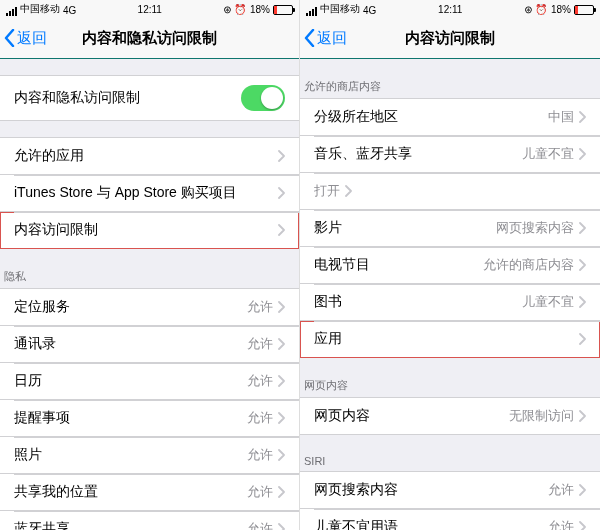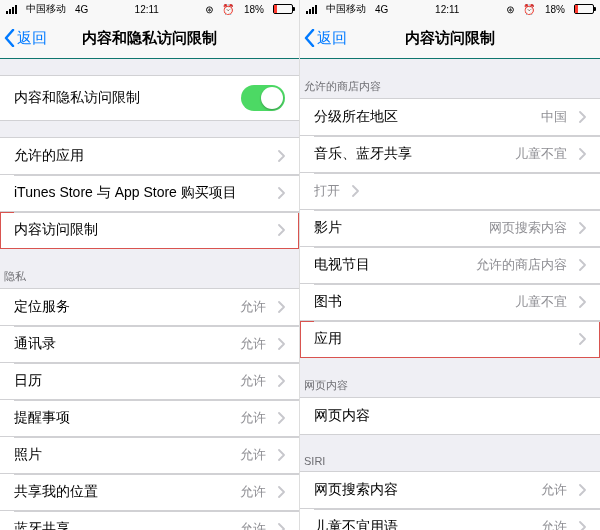--- a/index.html
+++ b/index.html
@@ -1,38 +1,38 @@
 <!DOCTYPE html>
 <html><head>
 <meta charset="utf-8">
 <style>
 html,body{margin:0;padding:0;font-family:-apple-system,"Helvetica Neue",Arial,sans-serif;background:#fff}
 .wrap{display:flex;width:600px;height:530px}
 .phone{width:300px;height:530px;background:#f0f0f2;display:flex;flex-direction:column;overflow:hidden;box-sizing:border-box}
 .phone.left{border-right:1px solid #ddd}
 .status{height:18px;background:#f8f8f8;display:flex;align-items:center;justify-content:space-between;padding:0 6px;font-size:10px;color:#000}
-.status .l,.status .r{display:flex;align-items:center;gap:9px}
+.status .l,.status .r{display:flex;align-items:flex-end;gap:3px}
 .sig{display:flex;align-items:flex-end;gap:1px}
 .sig span{width:2px;background:#000}
 .sig span:nth-child(1){height:3px}.sig span:nth-child(2){height:5px}.sig span:nth-child(3){height:7px}.sig span:nth-child(4){height:9px}
 .batt{width:18px;height:8px;border:1px solid #000;border-radius:2px;position:relative}
 .batt::after{content:"";position:absolute;right:-3px;top:2px;width:2px;height:4px;background:#000;border-radius:0 1px 1px 0}
 .batt i{display:block;height:100%;width:18%;background:#ff3b30}
 .nav{height:40px;background:#f8f8f8;border-bottom:1px solid #0f766e;display:flex;align-items:center;position:relative}
 .back{display:flex;align-items:center;color:#007aff;font-size:15px;padding-left:4px;gap:2px}
 .title{position:absolute;left:0;right:0;text-align:center;font-size:15px;font-weight:600;pointer-events:none}
 .content{flex:1;overflow-y:auto;background:#efeff4}
 .content::-webkit-scrollbar{display:none}
 .sec{margin-top:16px}
 .hdr{font-size:11px;color:#6d6d72;padding:4px 4px 4px}
 .row{background:#fff;border-top:1px solid #d1d1d4;border-bottom:1px solid #d1d1d4;padding:9px 14px;display:flex;align-items:center;justify-content:space-between;font-size:14px;position:relative}
 .row + .row{border-top:none}
 .row + .row::before{content:"";position:absolute;top:0;left:14px;right:0;height:1px;background:#d1d1d4}
 .row .lbl{color:#000}
-.row .val{color:#8e8e93;font-size:13px;display:flex;align-items:center;gap:12px}
+.row .val{color:#8e8e93;font-size:13px;display:flex;align-items:center;gap:5px}
 .chev{color:#c7c7cc}
 .toggle{width:44px;height:26px;background:#4cd964;border-radius:13px;position:relative}
 .toggle::after{content:"";position:absolute;right:2px;top:2px;width:22px;height:22px;background:#fff;border-radius:50%;box-shadow:0 1px 2px rgba(0,0,0,.3)}
 .hl{outline:1.5px solid #d9534f;outline-offset:-1px}
 </style>
 </head>
 <body>
 
 <div class="wrap">
 
@@ -267,20 +267,26 @@
                 </svg>
               </span>
             </div>
           </div>
       </div>
       <div class="sec">
         <div class="hdr">网页内容</div>
         <div id="r-rows2">
             <div class="row">
               <span class="lbl">网页内容</span>
+              <span class="val">
+                <span>无限制访问</span>
+                <svg class="chev" width="7" height="12" viewBox="0 0 7 12">
+                  <path d="M1 1l5 5-5 5" stroke="#c7c7cc" stroke-width="1.8" fill="none" stroke-linecap="round" stroke-linejoin="round"></path>
+                </svg>
+              </span>
             </div>
           </div>
       </div>
       <div class="sec">
         <div class="hdr">SIRI</div>
         <div id="r-rows3">
             <div class="row">
               <span class="lbl">网页搜索内容</span>
               <span class="val">
                 <span>允许</span>

